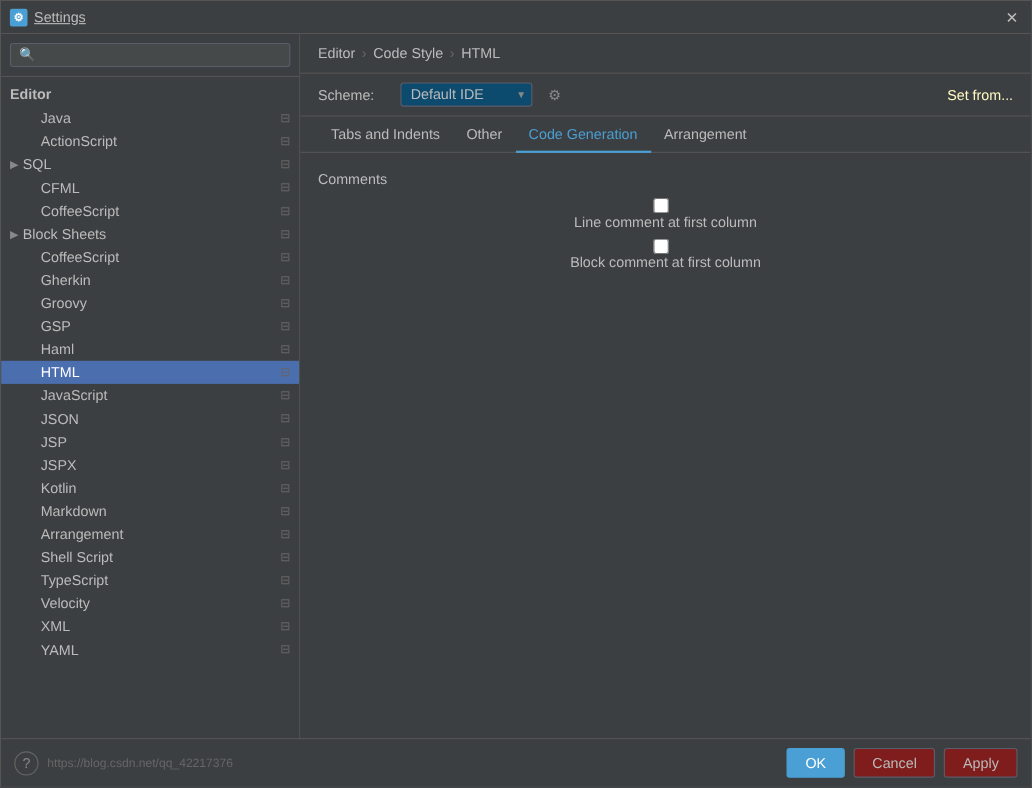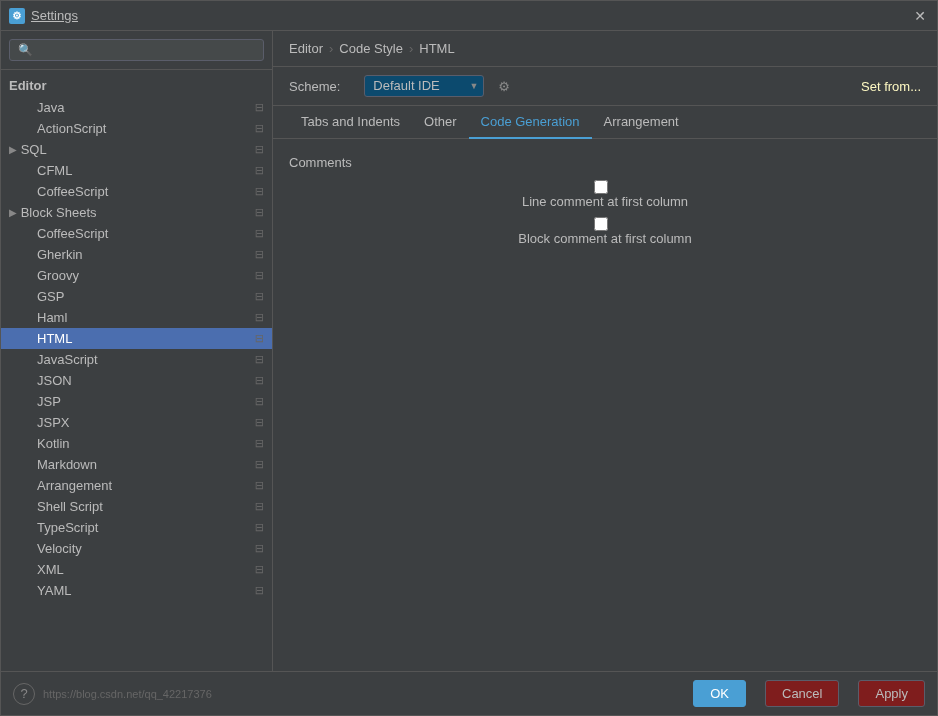--- a/index.html
+++ b/index.html
@@ -316,21 +316,21 @@
 
     .bottom-url {
       margin-left: 8px;
       font-size: 11px;
       color: #666;
       flex: 1;
     }
 
     .bottom-buttons {
       display: flex;
-      gap: 19px;
+      gap: 8px;
       margin-left: 44px;
     }
 
     .btn {
       padding: 5px 16px;
       border-radius: 3px;
       border: 1px solid #5a5d6a;
       background: #7f1d1d;
       color: #bbbbbb;
       cursor: pointer;

